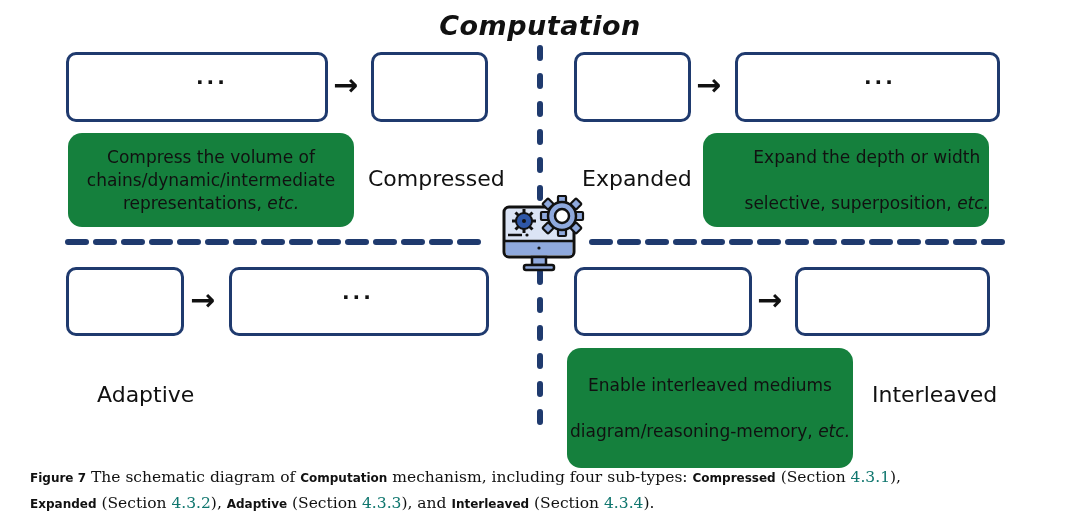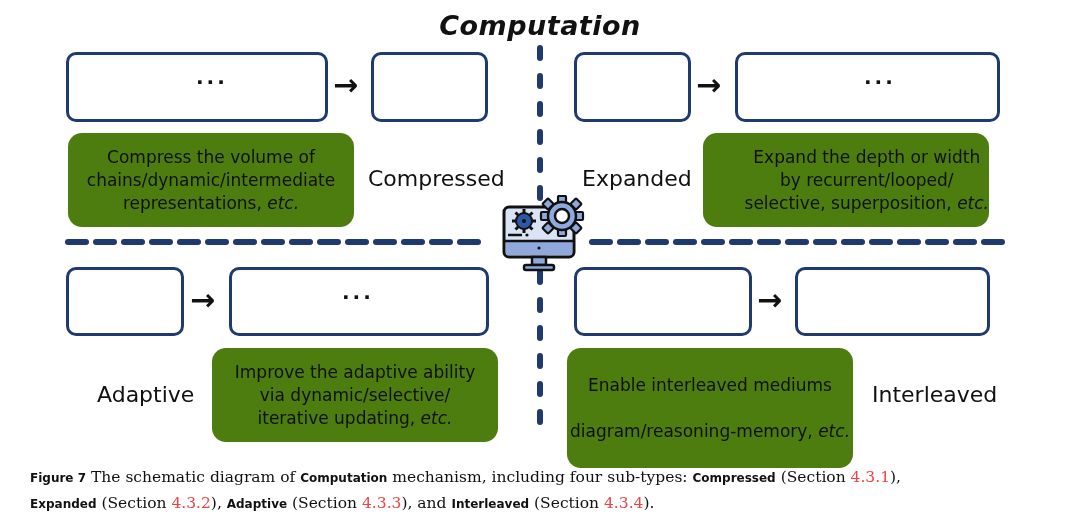--- a/index.html
+++ b/index.html
@@ -3,32 +3,32 @@
   <meta charset="utf-8">
   <style>
     html, body { margin: 0; padding: 0; background: #ffffff; }
     body { width: 1080px; height: 520px; position: relative; overflow: hidden;
            font-family: "DejaVu Sans", sans-serif; color: #111; }
     #stage { position: absolute; left: 0; top: 0; width: 1080px; height: 450px; }
     .title { position: absolute; left: 0; width: 1080px; top: 10px; text-align: center;
              font-family: "DejaVu Sans", sans-serif; font-weight: bold; font-style: italic;
              font-size: 27px; color: #111; letter-spacing: 0.5px; }
     .frame { position: absolute; border: 3px solid #1f3a6e; border-radius: 10px; background: #fff; box-sizing: border-box; }
-    .desc { position: absolute; background: #4d7c0f; border-radius: 14px; box-sizing: border-box;
+    .desc { position: absolute; background: #15803d; border-radius: 14px; box-sizing: border-box;
             display: flex; align-items: center; justify-content: center; text-align: center;
             font-size: 17px; line-height: 23px; color: #111; }
     .desc i { }
     .label { position: absolute; font-size: 22px; color: #111; }
     .arrow { position: absolute; font-size: 30px; font-weight: bold; color: #111; line-height: 30px; }
     .dots { position: absolute; font-size: 20px; font-weight: bold; letter-spacing: 3px; color: #111; }
     svg.overlay { position: absolute; left: 0; top: 0; }
     .caption { position: absolute; left: 30px; top: 465px; width: 1040px; font-family: "DejaVu Serif", serif;
                font-size: 15.5px; line-height: 25px; color: #111; }
     .caption b { font-family: "DejaVu Sans", sans-serif; font-weight: bold; font-size: 12px; }
-    .caption .ref { color: #ef4444; }
+    .caption .ref { color: #0f766e; }
   </style>
 </head>
 <body>
 
 <div id="stage">
   <div class="title">Computation</div>
 
   <svg class="overlay" id="ov" width="1080" height="450">
     <g id="dividers">
         <line x1="540" y1="48" x2="540" y2="440" stroke="#1f3a6e" stroke-width="6" stroke-linecap="round" stroke-dasharray="10 18"></line>
@@ -192,31 +192,28 @@
     <div><span>Compress the volume of</span><br><span>chains/dynamic/intermediate</span><br><span>representations, </span><i>etc.</i></div>
   </div>
   <div class="label" style="left:368px;top:166px;">Compressed</div>
 
   <div class="frame" style="left:574px;top:52px;width:117px;height:70px;"></div>
   <div class="arrow" style="left:696px;top:70px;">→</div>
   <div class="frame" style="left:735px;top:52px;width:265px;height:70px;"></div>
   <div class="dots" style="left:864px;top:70px;">···</div>
   <div class="label" style="left:582px;top:166px;">Expanded</div>
   <div class="desc" style="left:703px;top:133px;width:286px;height:94px;justify-content:flex-end;">
-    <div><span>Expand the depth or width</span><br><span>by recurrent/looped/</span><br><span>selective, superposition, </span><i>etc.</i></div>
+    <div><span>Expand the depth or width</span><br><br><span>selective, superposition, </span><i>etc.</i></div>
   </div>
 
   <div class="frame" style="left:66px;top:267px;width:118px;height:69px;"></div>
   <div class="arrow" style="left:190px;top:285px;">→</div>
   <div class="frame" style="left:229px;top:267px;width:260px;height:69px;"></div>
   <div class="dots" style="left:342px;top:285px;">···</div>
   <div class="label" style="left:97px;top:382px;">Adaptive</div>
-  <div class="desc" style="left:212px;top:348px;width:286px;height:94px;">
-    <div><span>Improve the adaptive ability</span><br><span>via dynamic/selective/</span><br><span>iterative updating, </span><i>etc.</i></div>
-  </div>
 
   <div class="frame" style="left:574px;top:267px;width:178px;height:69px;"></div>
   <div class="arrow" style="left:757px;top:285px;">→</div>
   <div class="frame" style="left:795px;top:267px;width:195px;height:69px;"></div>
   <div class="desc" style="left:567px;top:348px;width:286px;height:120px;">
     <div><span>Enable interleaved mediums</span><br><br><span>diagram/reasoning-memory, </span><i>etc.</i></div>
   </div>
   <div class="label" style="left:872px;top:382px;">Interleaved</div>
 
   <svg class="overlay" style="left:500px;top:195px;" width="90" height="90" viewBox="0 0 90 90">

